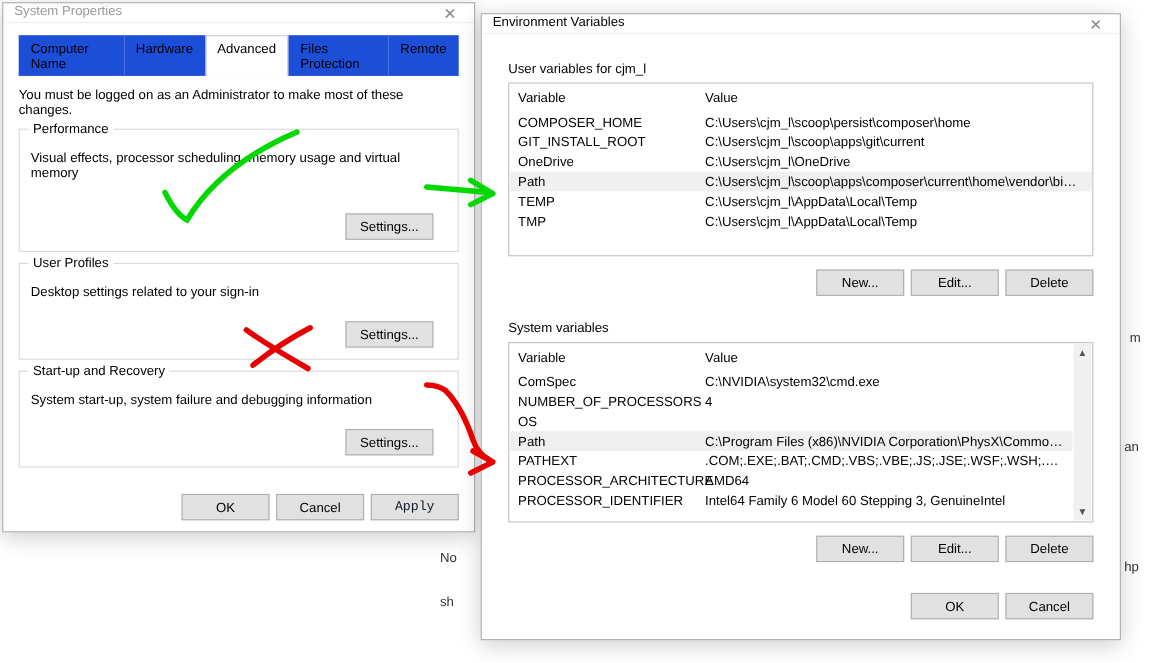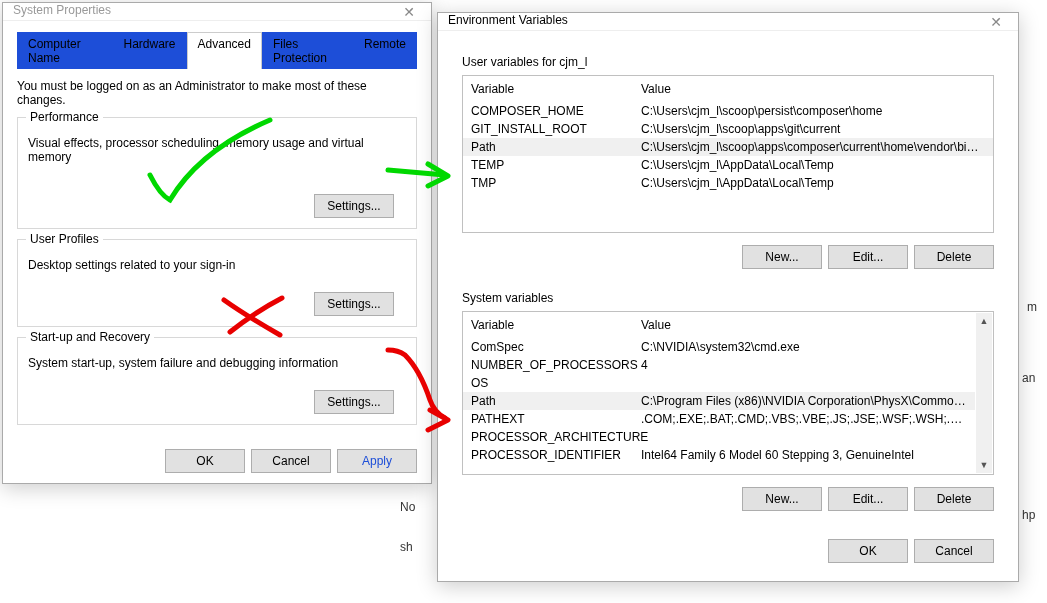--- a/index.html
+++ b/index.html
@@ -77,21 +77,21 @@
   .group-desc { margin-bottom: 8px; }
   .btn-row { display: flex; justify-content: flex-end; gap: 6px; }
   .btn {
     min-width: 80px;
     padding: 4px 12px;
     border: 1px solid #adadad;
     background: #e1e1e1;
     cursor: pointer;
     text-align: center;
   }
-  .btn.disabled { color: #1d4ed8; }
+  .btn.disabled { color: #0f172a; font-family: Liberation Mono, monospace; }
   .final-row {
     display: flex;
     justify-content: flex-end;
     gap: 6px;
     padding: 10px 14px;
     border-top: 1px solid #eee;
   }
   .section-label { margin: 6px 0; }
   .listbox {
     border: 1px solid #c0c0c0;
@@ -141,21 +141,21 @@
     position: absolute;
     color: #333;
   }
 </style>
 </head>
 <body>
 
 <div class="bg-text" style="left:400px; top:500px;">No</div>
 <div class="bg-text" style="left:400px; top:540px;">sh</div>
 <div class="bg-text" style="left:1027px; top:300px;">m</div>
-<div class="bg-text" style="left:1022px; top:371px;">an</div>
+<div class="bg-text" style="left:1022px; top:399px;">an</div>
 <div class="bg-text" style="left:996px; top:429px;">he</div>
 <div class="bg-text" style="left:1022px; top:508px;">hp</div>
 
 <div class="dialog" style="left:2px; top:2px; width:430px;">
   <div class="titlebar">
     <span class="title">System Properties</span>
     <div class="close">✕</div>
   </div>
   <div class="body">
     <div class="tabbar">
@@ -217,20 +217,24 @@
         </div>
         <div id="user-rows">
             <div class="list-row">
               <div class="col-var">COMPOSER_HOME</div>
               <div class="col-val">C:\Users\cjm_l\scoop\persist\composer\home</div>
             </div>
             <div class="list-row">
               <div class="col-var">GIT_INSTALL_ROOT</div>
               <div class="col-val">C:\Users\cjm_l\scoop\apps\git\current</div>
             </div>
+            <div class="list-row">
+              <div class="col-var">OneDrive</div>
+              <div class="col-val">C:\Users\cjm_l\OneDrive</div>
+            </div>
             <div class="list-row selected">
               <div class="col-var">Path</div>
               <div class="col-val">C:\Users\cjm_l\scoop\apps\composer\current\home\vendor\bin;C:\U...</div>
             </div>
             <div class="list-row">
               <div class="col-var">TEMP</div>
               <div class="col-val">C:\Users\cjm_l\AppData\Local\Temp</div>
             </div>
             <div class="list-row">
               <div class="col-var">TMP</div>
@@ -267,20 +271,21 @@
             <div class="list-row selected">
               <div class="col-var">Path</div>
               <div class="col-val">C:\Program Files (x86)\NVIDIA Corporation\PhysX\Common;C:\Pro...</div>
             </div>
             <div class="list-row">
               <div class="col-var">PATHEXT</div>
               <div class="col-val">.COM;.EXE;.BAT;.CMD;.VBS;.VBE;.JS;.JSE;.WSF;.WSH;.MSC</div>
             </div>
             <div class="list-row">
               <div class="col-var">PROCESSOR_ARCHITECTURE</div>
+              <div class="col-val">AMD64</div>
             </div>
             <div class="list-row">
               <div class="col-var">PROCESSOR_IDENTIFIER</div>
               <div class="col-val">Intel64 Family 6 Model 60 Stepping 3, GenuineIntel</div>
             </div>
           </div>
       </div>
       <div class="scrollbar">
         <div class="scroll-btn">▲</div>
         <div style="flex:1;"></div>

